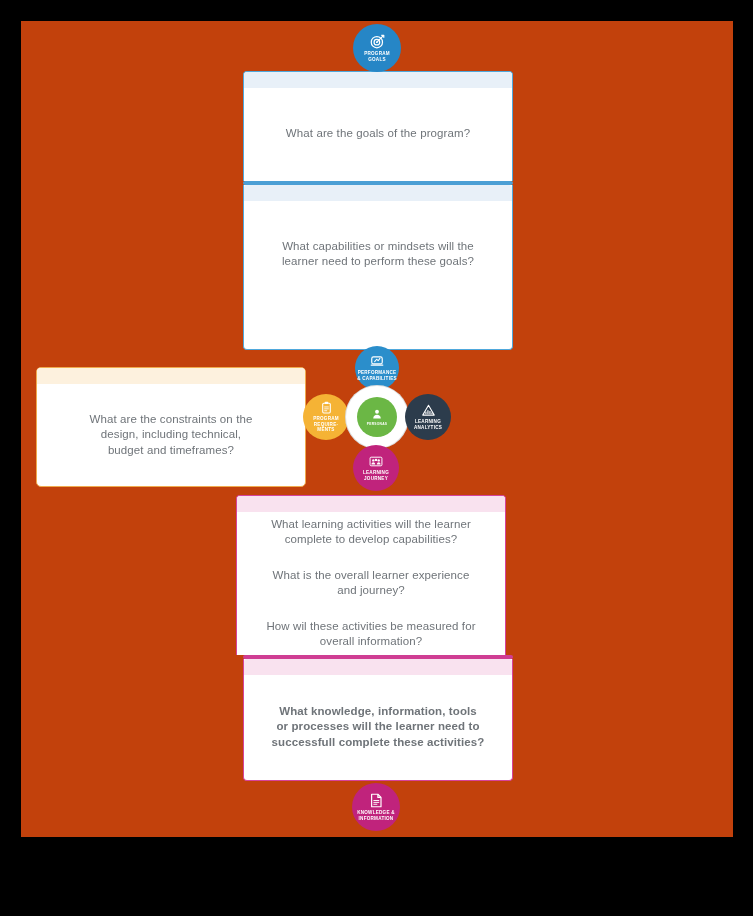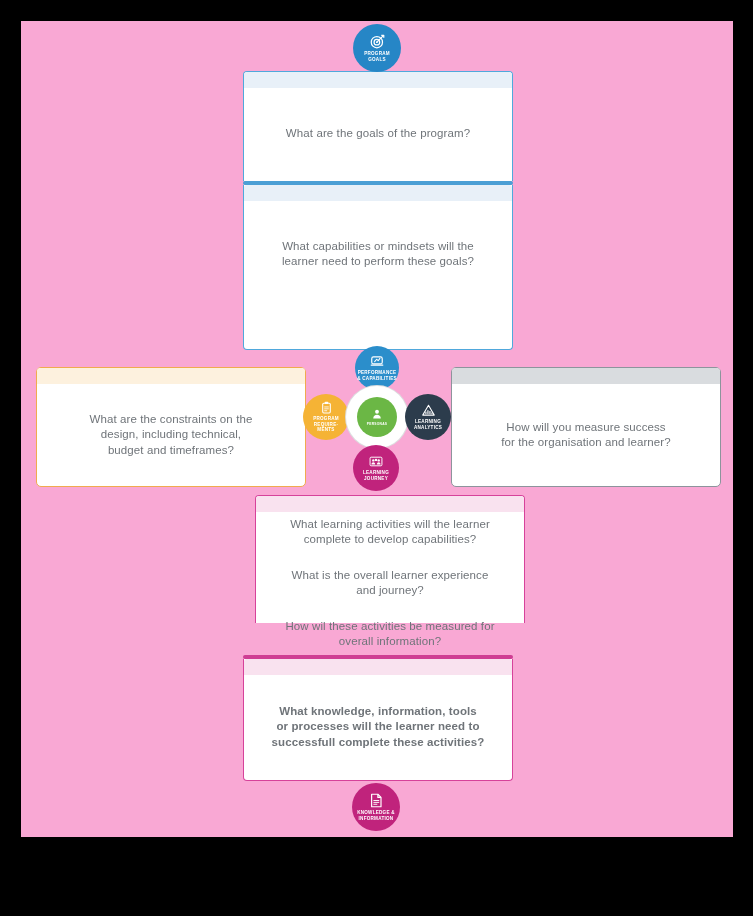--- a/index.html
+++ b/index.html
@@ -15,21 +15,21 @@
     overflow: hidden;
   }
 
   
   #canvas {
     position: absolute;
     left: 21px;
     top: 21px;
     width: 712px;
     height: 816px;
-    background: #f9a8d4;
+    background: #c2410c;
   }
 
   
   .card {
     position: absolute;
     background: #ffffff;
     box-sizing: border-box;
     border-radius: 4px;
   }
   .card .band {
@@ -100,22 +100,22 @@
     left: 430px; top: 346px;
     width: 270px; height: 120px;
     border: 1.6px solid #8d949c;
     border-radius: 5px;
   }
   #grey-card .band { background: #d9dcdf; }
   #grey-card .body { height: 102px; }
 
   
   #pink-upper {
-    left: 234px; top: 474px;
-    width: 270px; height: 128px;
+    left: 215px; top: 474px;
+    width: 270px; height: 160px;
     border: 1.6px solid #d6429a;
     border-bottom: none;
     border-radius: 4px 4px 0 0;
   }
   #pink-upper .band { background: #f9e2ef; }
   #pink-upper .body { height: 142px; }
 
   #pink-divider {
     left: 222px; top: 634px;
     width: 270px; height: 4px;
@@ -214,27 +214,20 @@
 
   <div class="card" id="orange-card">
     <div class="band"></div>
     <div class="body">
       <p class="qtext">What are the constraints on the
 design, including technical,
 budget and timeframes?</p>
     </div>
   </div>
 
-  <div class="card" id="grey-card">
-    <div class="band"></div>
-    <div class="body">
-      <p class="qtext">How will you measure success
-for the organisation and learner?</p>
-    </div>
-  </div>
 
   <div class="card" id="pink-upper">
     <div class="band"></div>
     <div class="body">
       <p class="qtext">What learning activities will the learner
 complete to develop capabilities?</p>
       <p class="qtext">What is the  overall learner experience
 and journey?</p>
       <p class="qtext">How wil these activities be measured for
 overall information?</p>

